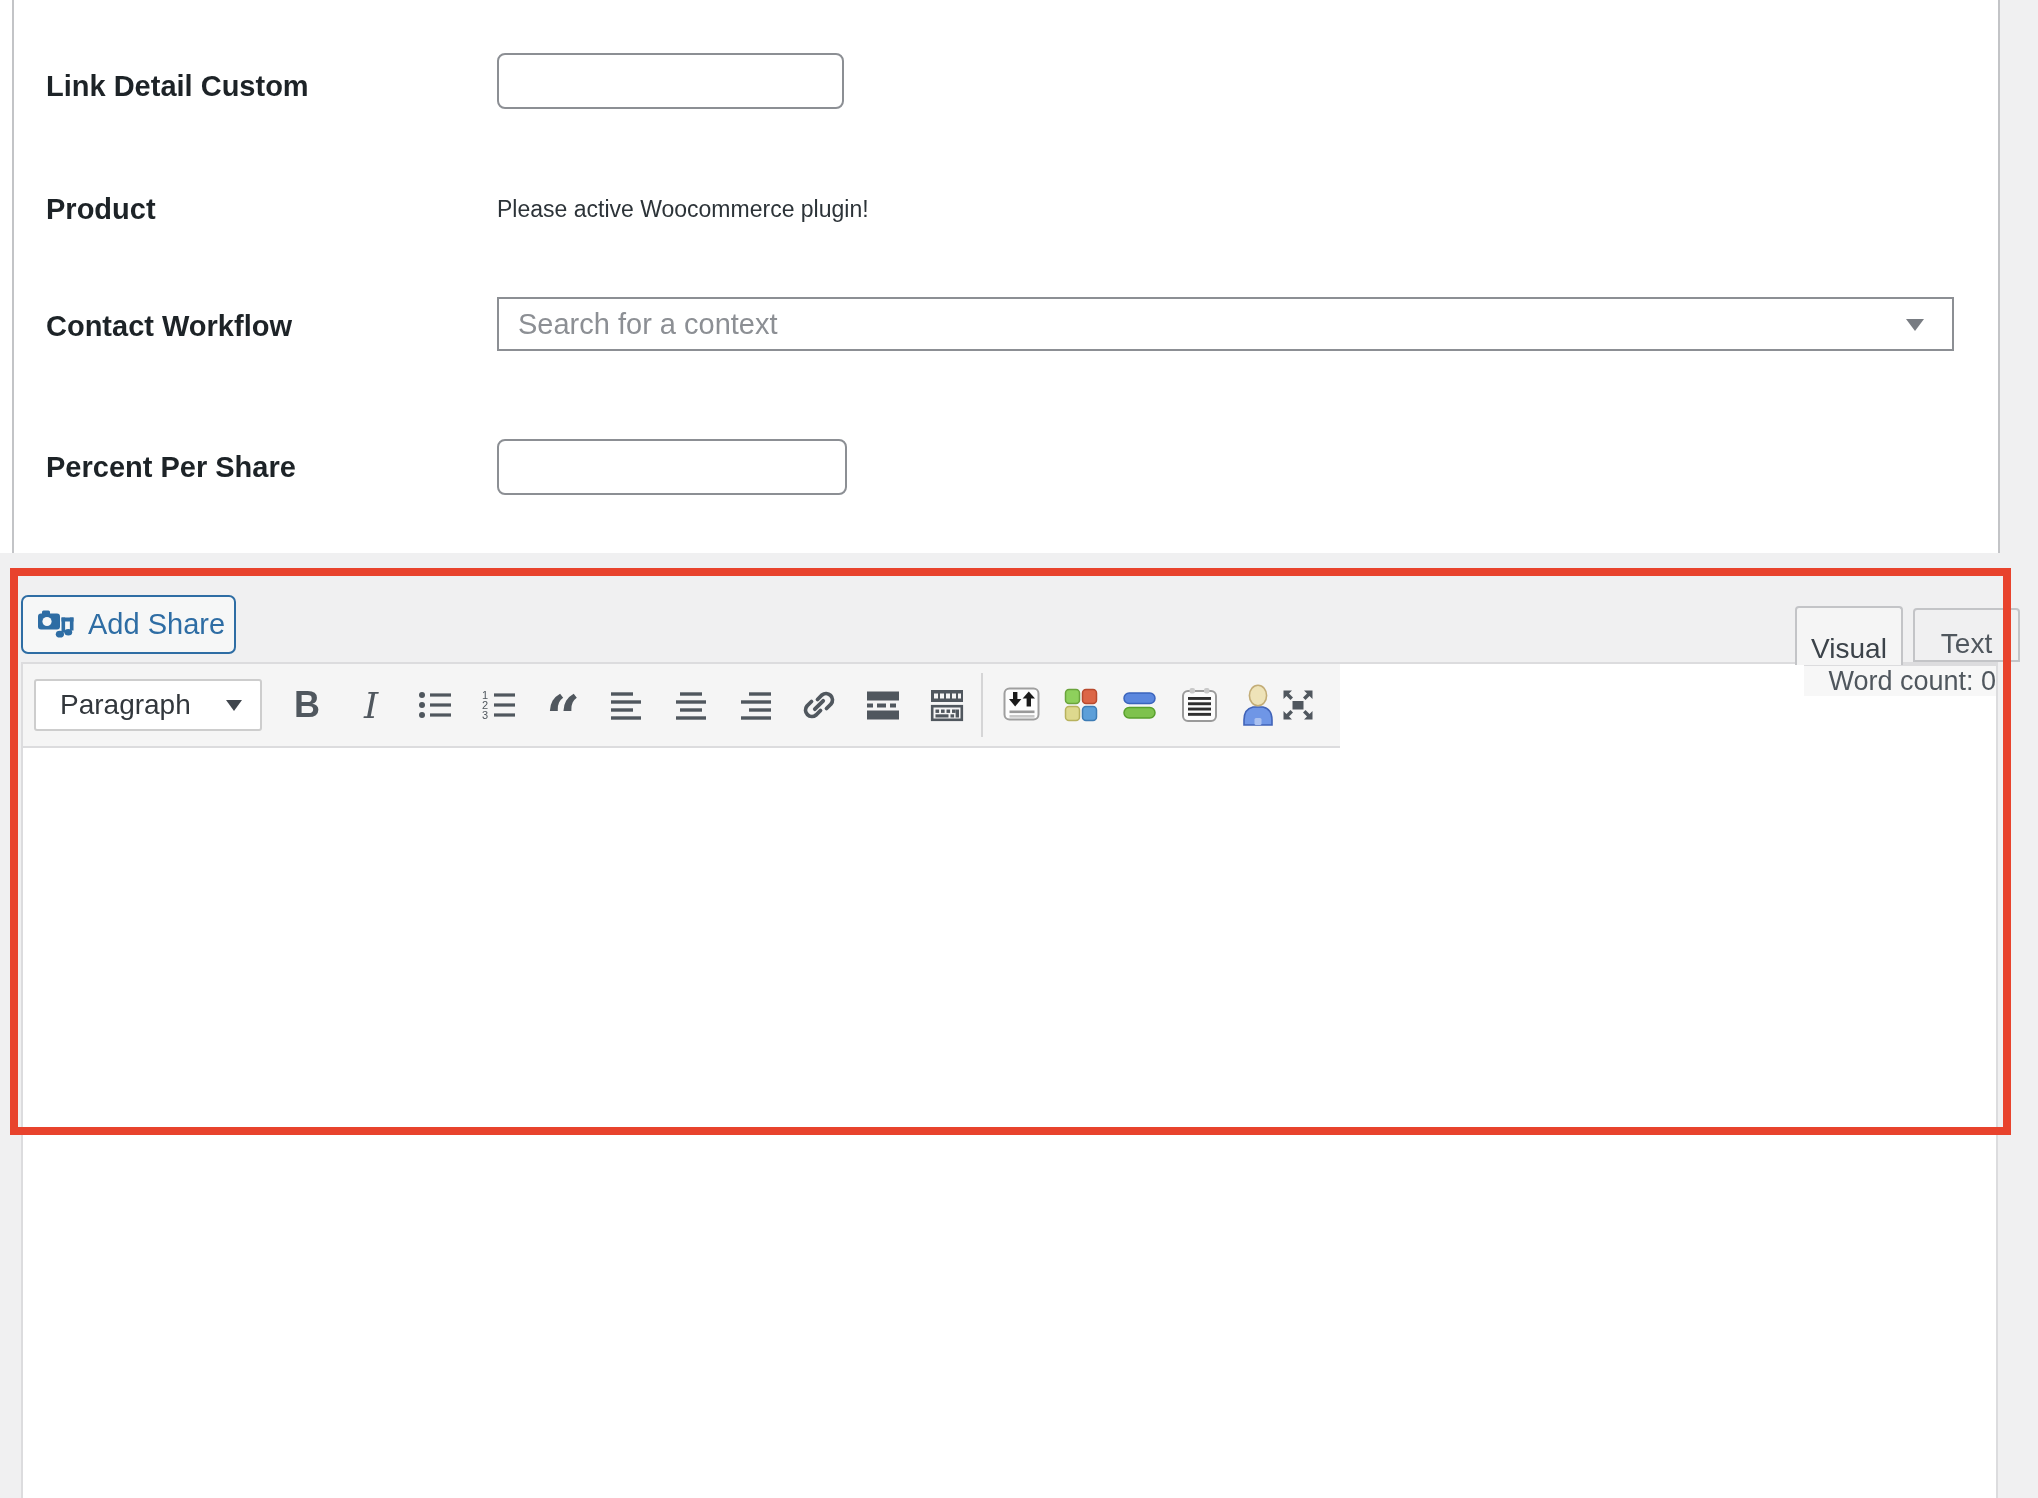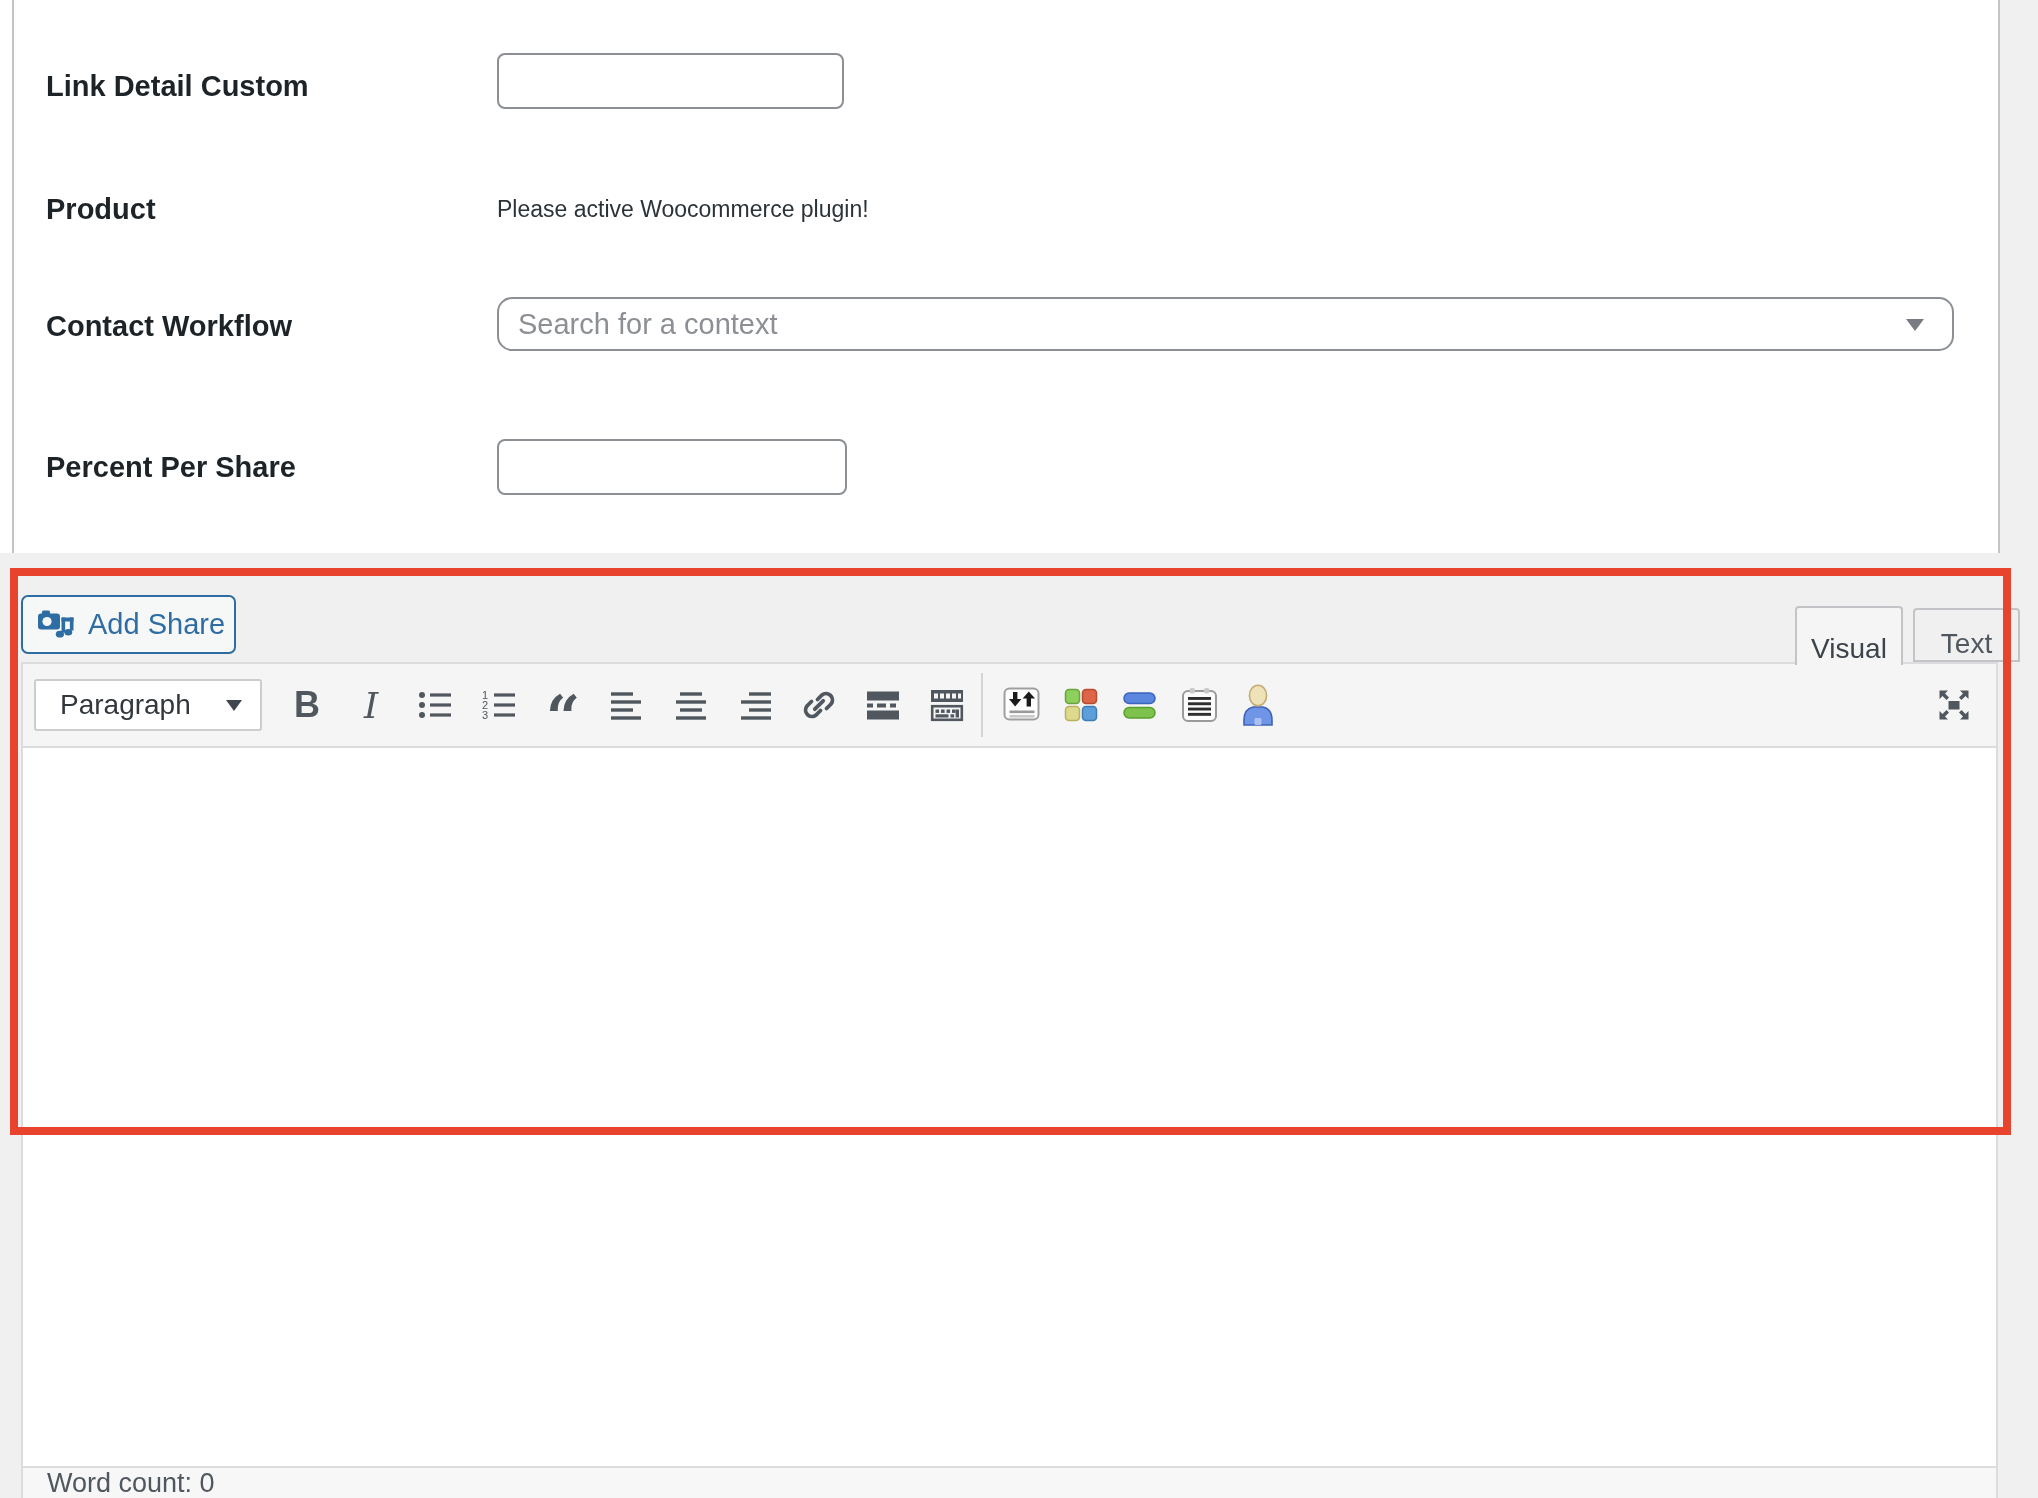--- a/index.html
+++ b/index.html
@@ -11,21 +11,21 @@
   .panel { position:absolute; left:12px; top:-6px; width:1988px; height:561px;
            background:#fff; border:2px solid #c3c4c7; }
   .right-gray-strip { position:absolute; left:2000px; top:0; width:38px; height:555px; background:#f0f0f1; }
   .row-label { position:absolute; left:46px; font-size:29px; font-weight:bold;
                color:#1d2327; line-height:32px; }
   .static-value { position:absolute; left:497px; font-size:23px; color:#2c3338; line-height:32px; }
   .text-input { position:absolute; left:497px; width:347px; height:56px; background:#fff;
                 border:2px solid #8c8f94; border-radius:8px; font-size:29px; color:#2c3338;
                 padding:0 16px; outline:none; }
   .select-box { position:absolute; left:497px; top:297px; width:1457px; height:54px;
-                background:#fff; border:2px solid #8c8f94; border-radius:15px; cursor:pointer; }
+                background:#fff; border:2px solid #8c8f94; border-radius:0; cursor:pointer; }
   .select-placeholder { position:absolute; left:19px; top:0; line-height:50px;
                         font-size:29px; color:#8c8f94; }
   .select-caret { position:absolute; right:28px; top:20px; width:0; height:0;
                   border-left:9px solid transparent; border-right:9px solid transparent;
                   border-top:12px solid #787c82; }
 
   
   .gray-section { position:absolute; left:0; top:553px; width:2038px; height:945px; background:#f0f0f1; }
 
   .add-media-btn { position:absolute; left:21px; top:595px; width:215px; height:59px;
@@ -37,21 +37,21 @@
   .tab { position:absolute; display:flex; align-items:flex-end; justify-content:center;
          font-size:28px; cursor:pointer; }
   .tab-visual { left:1795px; top:606px; width:108px; height:59px; background:#f5f5f5;
                 border:2px solid #c3c4c7; border-bottom:none; border-radius:4px 4px 0 0;
                 color:#3c434a; z-index:3; }
   .tab-text { left:1913px; top:608px; width:107px; height:54px; background:#f0f0f1;
               border:2px solid #c3c4c7; border-radius:4px 4px 0 0; color:#50575e; z-index:2; }
 
   .editor-container { position:absolute; left:21px; top:662px; width:1977px; height:836px;
                       background:#fff; border:2px solid #dcdcde; border-bottom:none;
-                      display:flex; flex-direction:column; z-index:1; }
+                      display:flex; z-index:1; }
   .toolbar { height:84px; background:#f5f5f5; border-bottom:2px solid #dcdcde;
              display:flex; align-items:center; padding:0 22px 0 11px; flex:none; }
   .para-dropdown { width:228px; height:52px; background:#fff; border:2px solid #cdcdcd;
                    border-radius:3px; display:flex; align-items:center; cursor:pointer; flex:none; }
   .para-label { margin-left:24px; font-size:28px; color:#32373c; flex:1; }
   .para-caret { width:0; height:0; border-left:8px solid transparent; border-right:8px solid transparent;
                 border-top:11px solid #40464d; margin-right:18px; }
   .mce-btn { width:40px; height:40px; margin-left:24px; display:flex; align-items:center;
              justify-content:center; cursor:pointer; flex:none; color:#50575e; }
   .mce-btn.first { margin-left:25px; }

